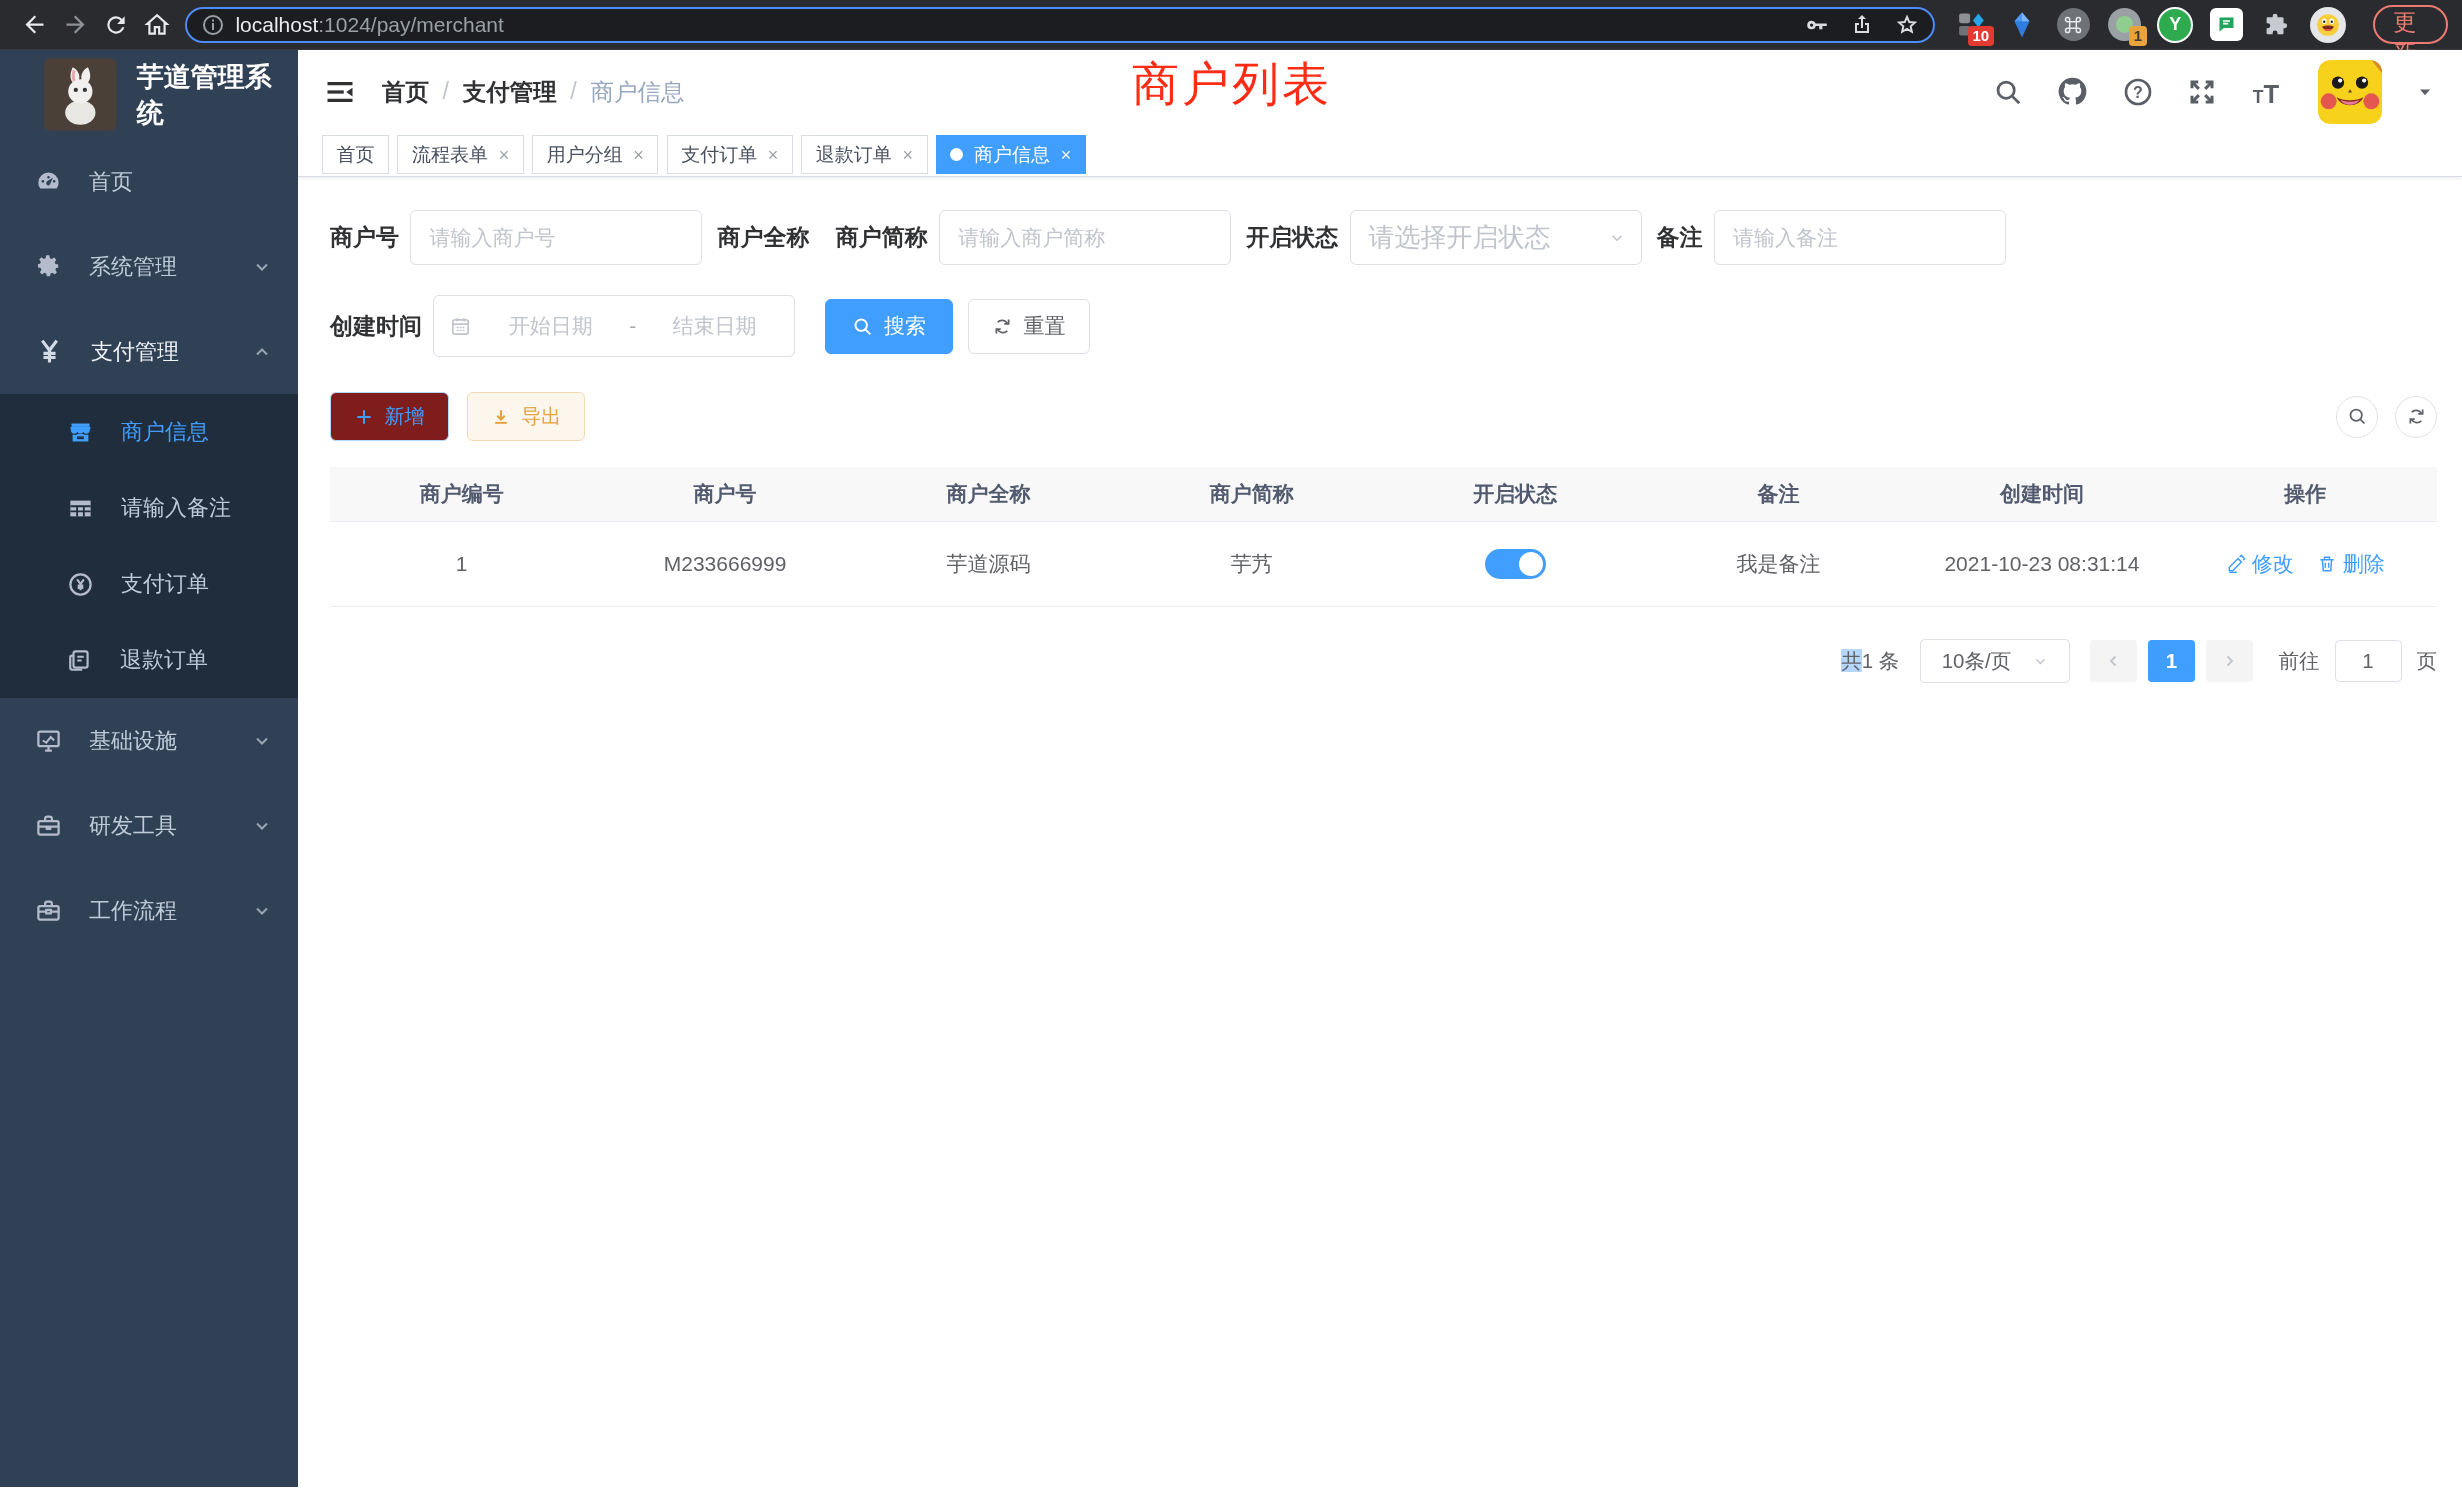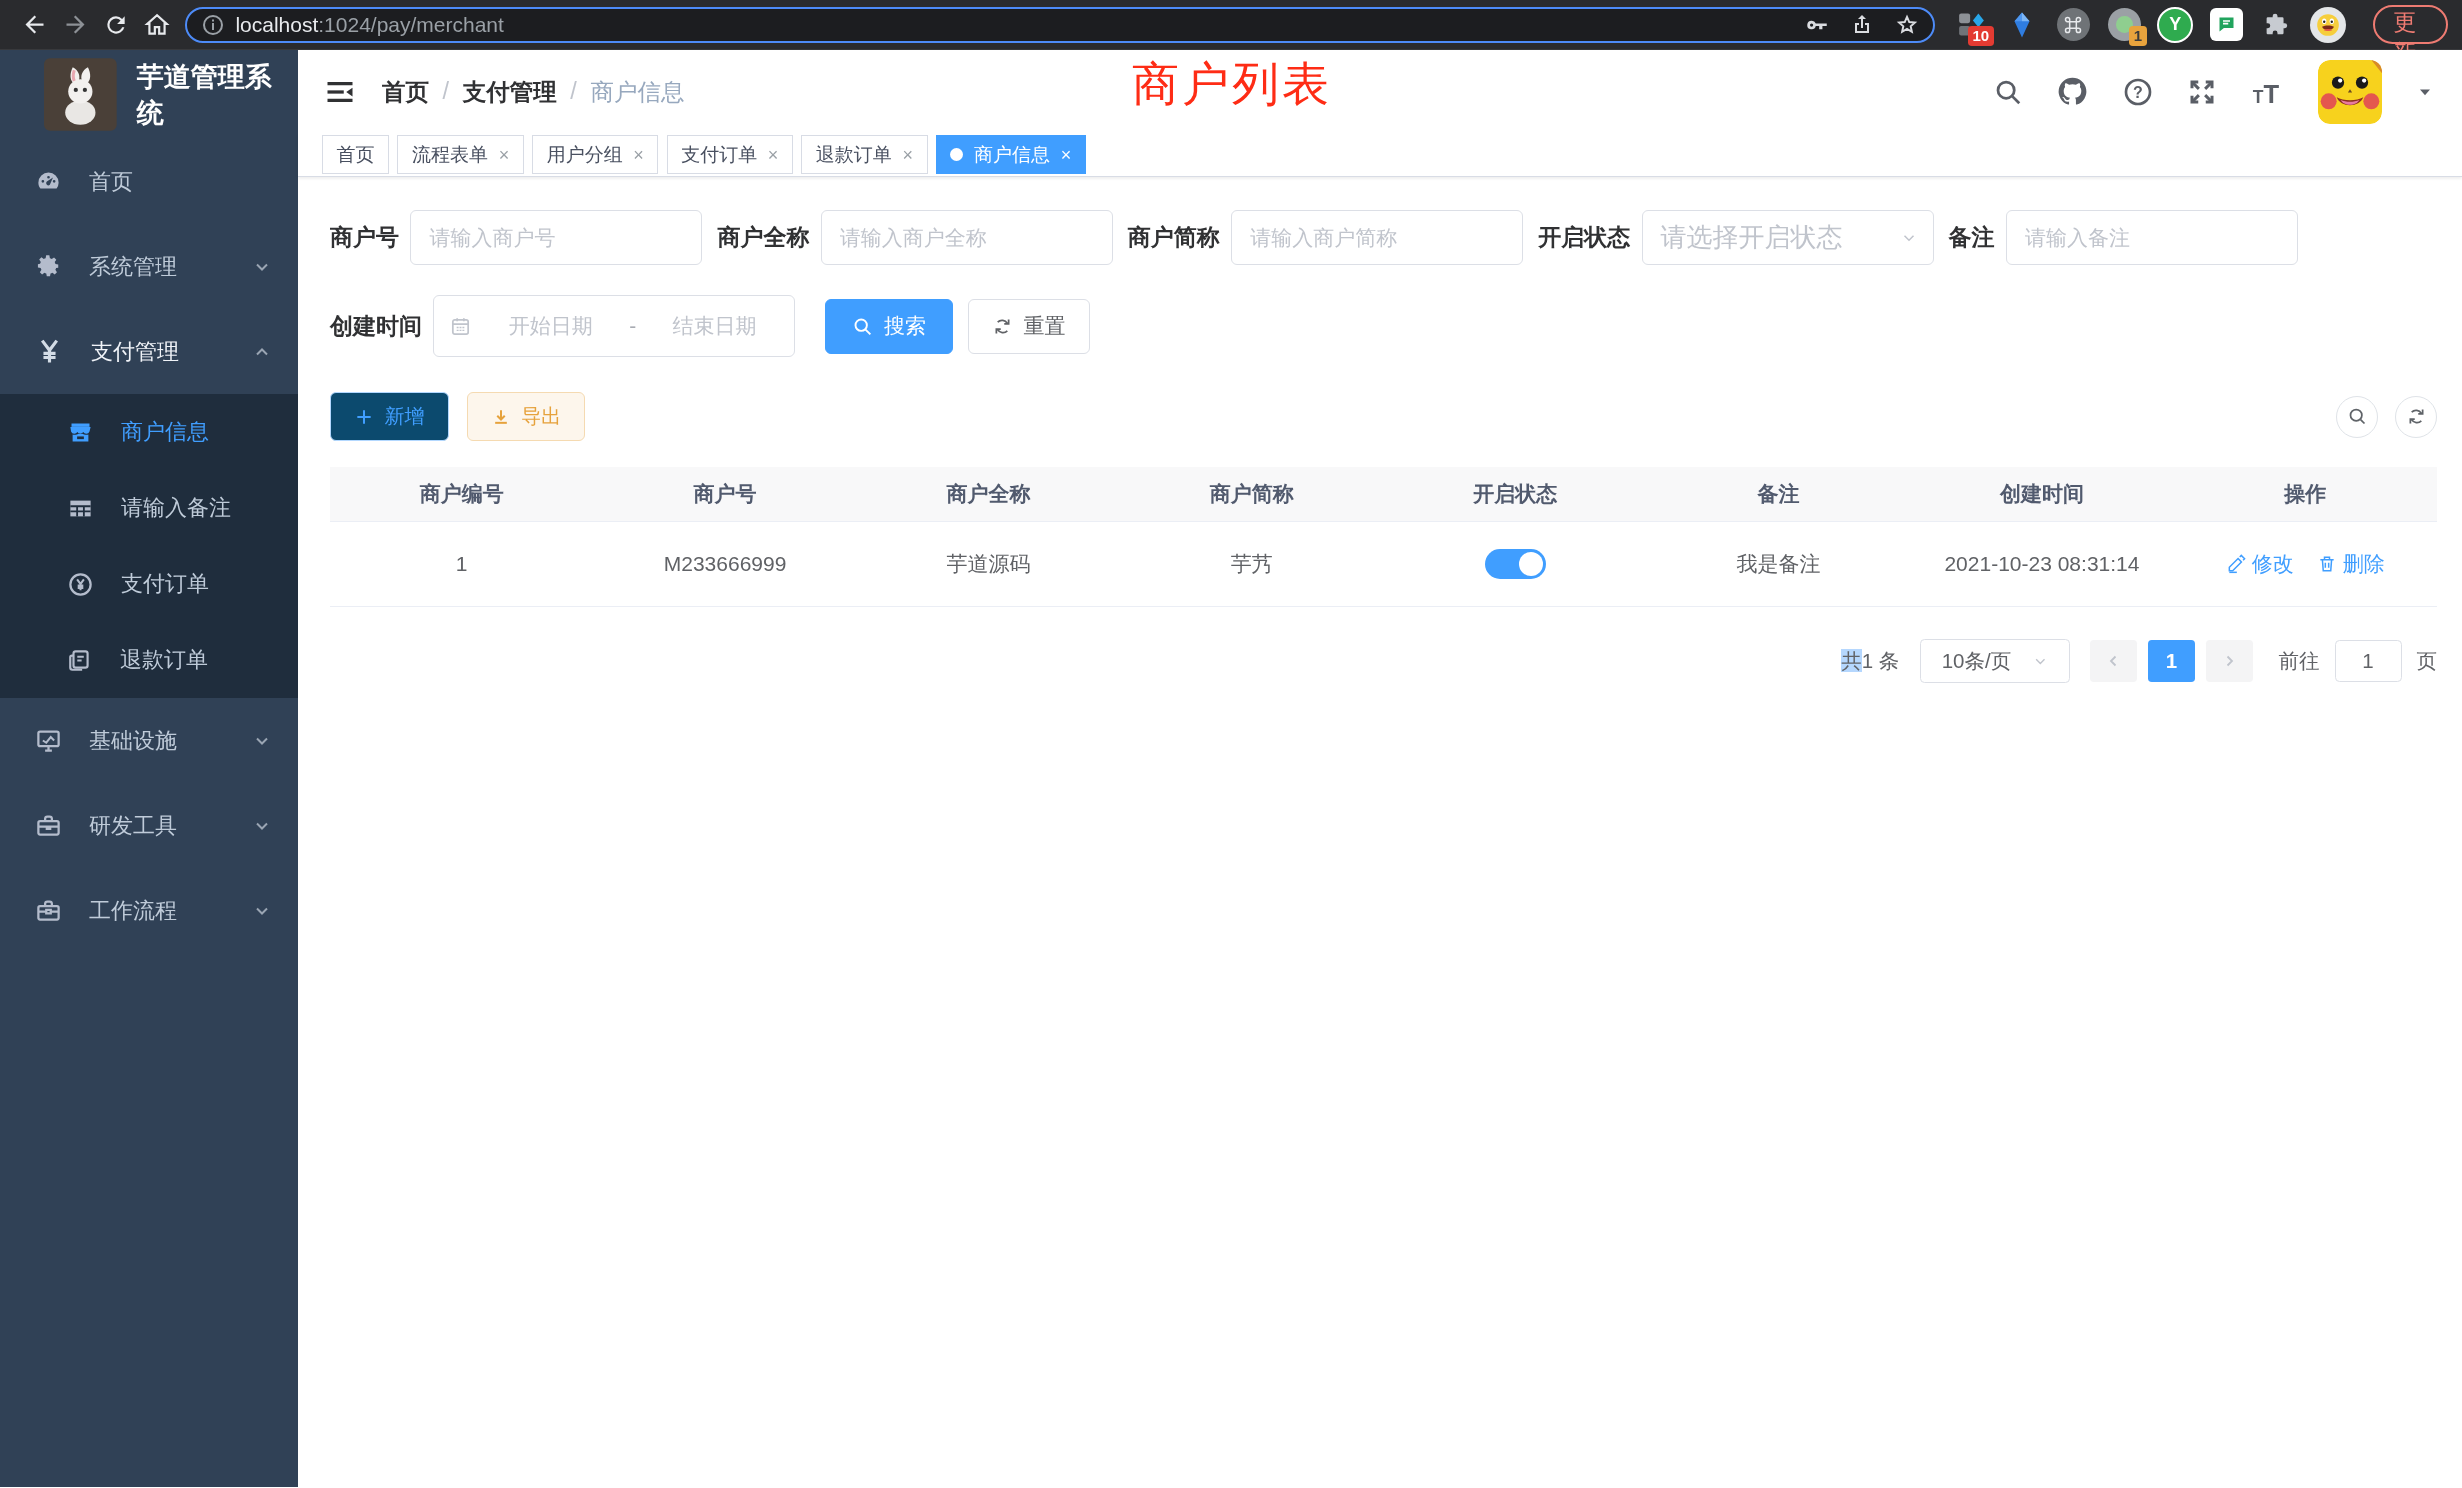--- a/index.html
+++ b/index.html
@@ -61,21 +61,21 @@
   .f-label { font-size:23px; font-weight:700; color:#303133; padding-right:11.4px; white-space:nowrap; }
   .f-input { width:292px; height:55px; border:0.8px solid #dcdfe6; border-radius:6px; padding:0 18px; font-size:21px; color:#606266; background:#fff; font-family:inherit; }
   .f-input::placeholder { color:#c0c4cc; }
   .f-select { width:292px; height:55px; border:0.8px solid #dcdfe6; border-radius:6px; padding:0 15px 0 18px; display:flex; align-items:center; color:#c0c4cc; font-size:26px; cursor:pointer; }
   .f-select .ph { flex:1; }
   .daterange { width:362px; height:62px; border:0.8px solid #dcdfe6; border-radius:6px; display:flex; align-items:center; padding:0 15px; gap:13.6px; font-size:21px; color:#c0c4cc; }
   .daterange .sep { color:#a8abb2; }
   .btn { height:55px; border-radius:6px; font-size:21px; display:inline-flex; align-items:center; justify-content:center; gap:10.6px; cursor:pointer; border:0.8px solid transparent; font-family:inherit; }
   .btn-primary { background:#409eff; border-color:#409eff; color:#fff; padding:0 26px; margin-left:15px; }
   .btn-default { background:#fff; border-color:#dcdfe6; color:#606266; padding:0 23px; margin-left:15px; }
-  .btn-plain-primary { background:#0c4a6e; border-color:#b3d8ff; color:#409eff; height:49px; padding:0 23px; font-size:20px; }
+  .btn-plain-primary { background:#7f1d1d; border-color:#b3d8ff; color:#409eff; height:49px; padding:0 23px; font-size:20px; }
   .btn-plain-warning { background:#fdf6ec; border-color:#f5dab1; color:#e6a23c; height:49px; padding:0 23px; font-size:20px; margin-left:18px; }
 
   .ops-row { display:flex; align-items:center; margin-bottom:26px; }
   .right-tools { margin-left:auto; display:flex; align-items:center; gap:16.7px; }
   .circle-btn { width:42px; height:42px; border-radius:50%; border:0.8px solid #dfe3e8; background:#fff; display:flex; align-items:center; justify-content:center; cursor:pointer; }
 
   
   .table { width:100%; }
   .t-head, .t-row { display:grid; grid-template-columns:repeat(8,1fr); align-items:center; }
   .t-head { height:55px; background:#f8f8f9; border-bottom:0.8px solid #ebeef5; }
@@ -413,21 +413,20 @@
 
     <div class="content">
 
       <div class="filters-row">
         <div class="f-item">
           <span class="f-label">商户号</span>
           <input class="f-input" placeholder="请输入商户号" style="">
         </div>
         <div class="f-item">
           <span class="f-label">商户全称</span>
-          <input class="f-input" placeholder="请输入商户全称" style="">
         </div>
         <div class="f-item">
           <span class="f-label">商户简称</span>
           <input class="f-input" placeholder="请输入商户简称" style="">
         </div>
         <div class="f-item">
           <span class="f-label">开启状态</span>
           <div class="f-select">
             <span class="ph">请选择开启状态</span>
             <svg width="18" height="18" viewBox="0 0 24 24">

